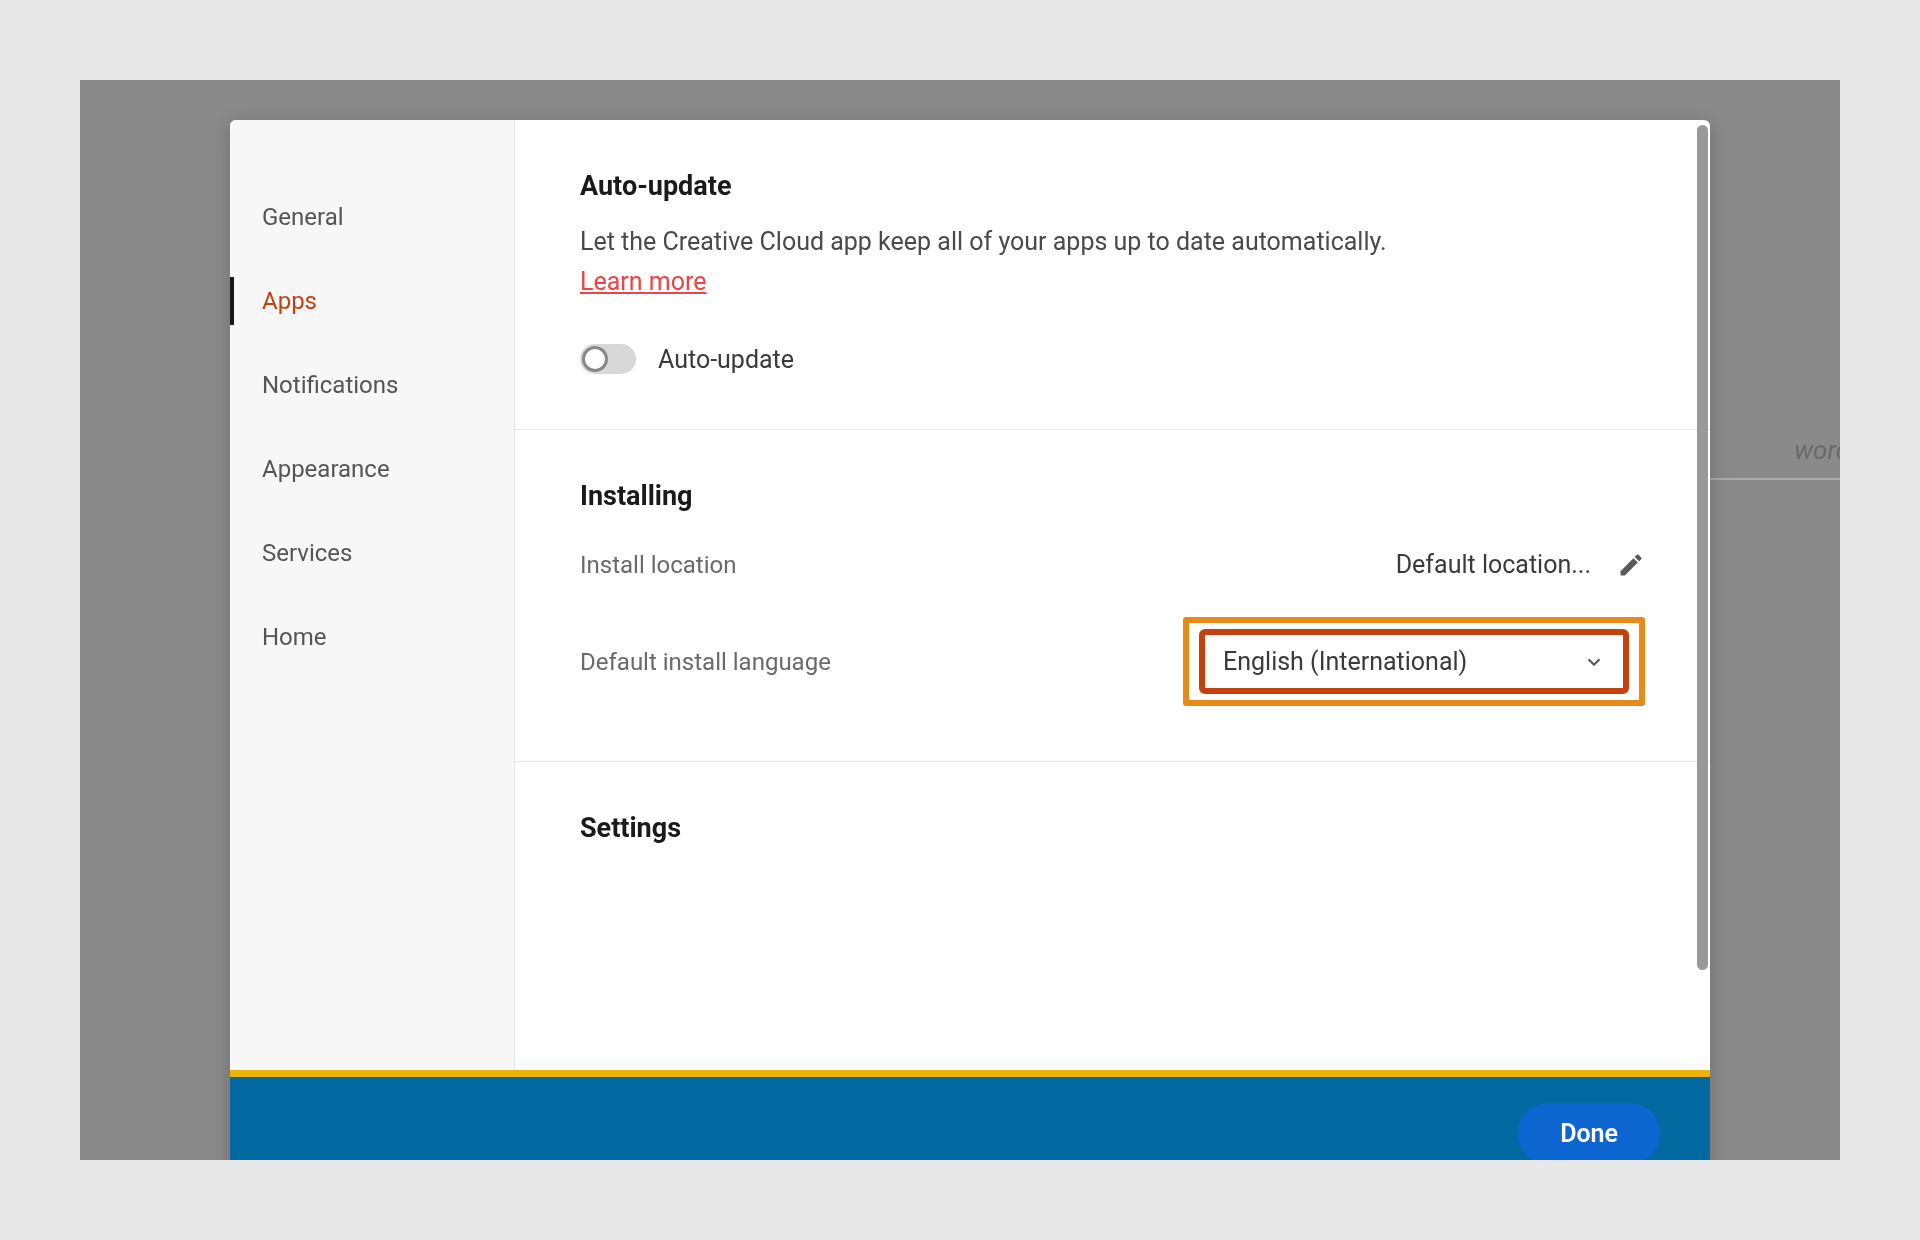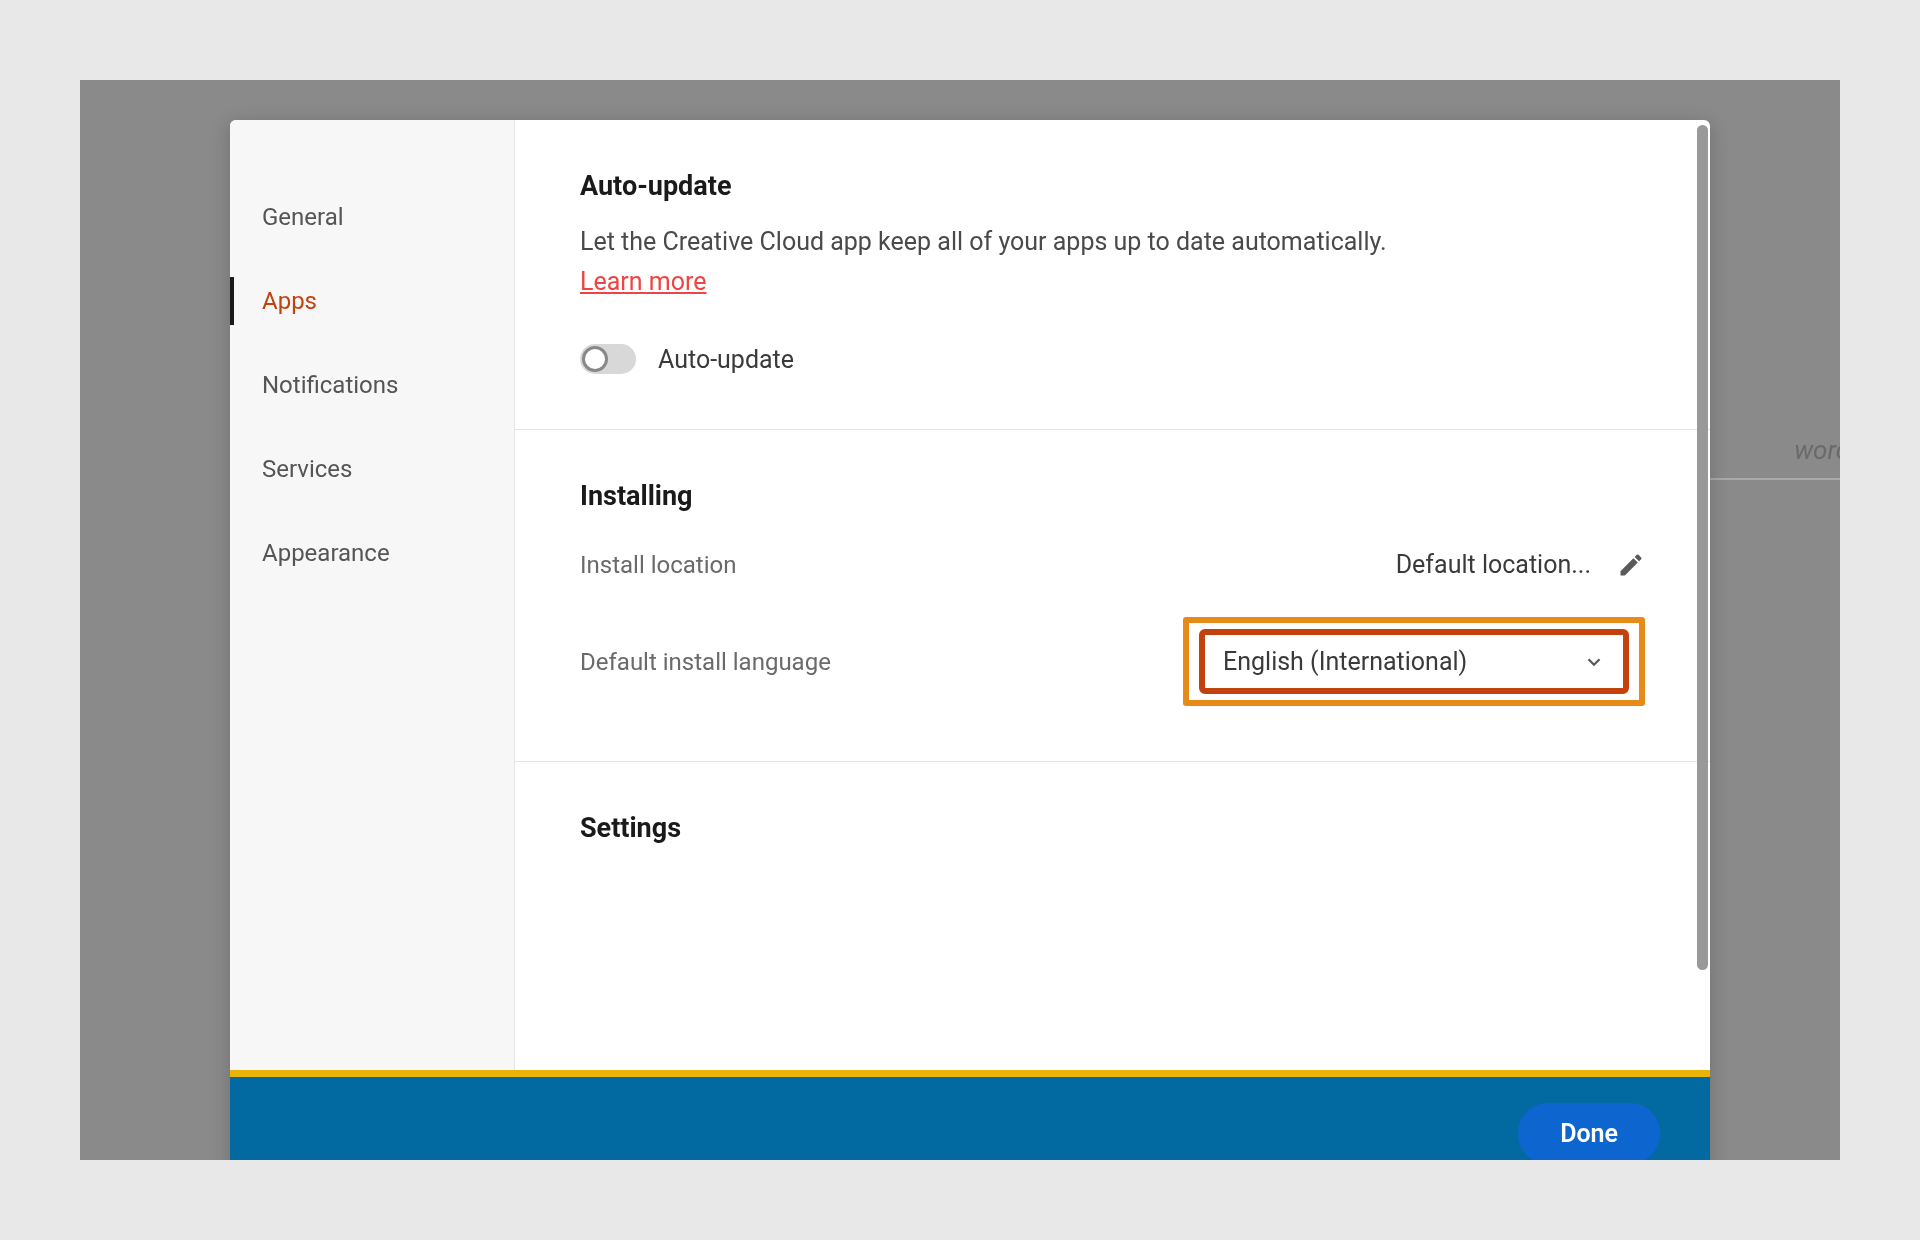--- a/index.html
+++ b/index.html
@@ -299,24 +299,27 @@
           <div class="sidebar-item">
             <span>General</span>
           </div>
           <div class="sidebar-item active">
             <span>Apps</span>
           </div>
           <div class="sidebar-item">
             <span>Notifications</span>
           </div>
           <div class="sidebar-item">
+            <span>Appearance</span>
+          </div>
+          <div class="sidebar-item">
             <span>Services</span>
           </div>
           <div class="sidebar-item">
-            <span>Appearance</span>
+            <span>Home</span>
           </div>
         </div>
 
         <div class="content">
           <div class="content-inner">
 
             <div class="section">
               <div class="section-title">Auto-update</div>
               <div class="section-description">Let the Creative Cloud app keep all of your apps up to date automatically.</div>
               <a class="learn-more">Learn more</a>

